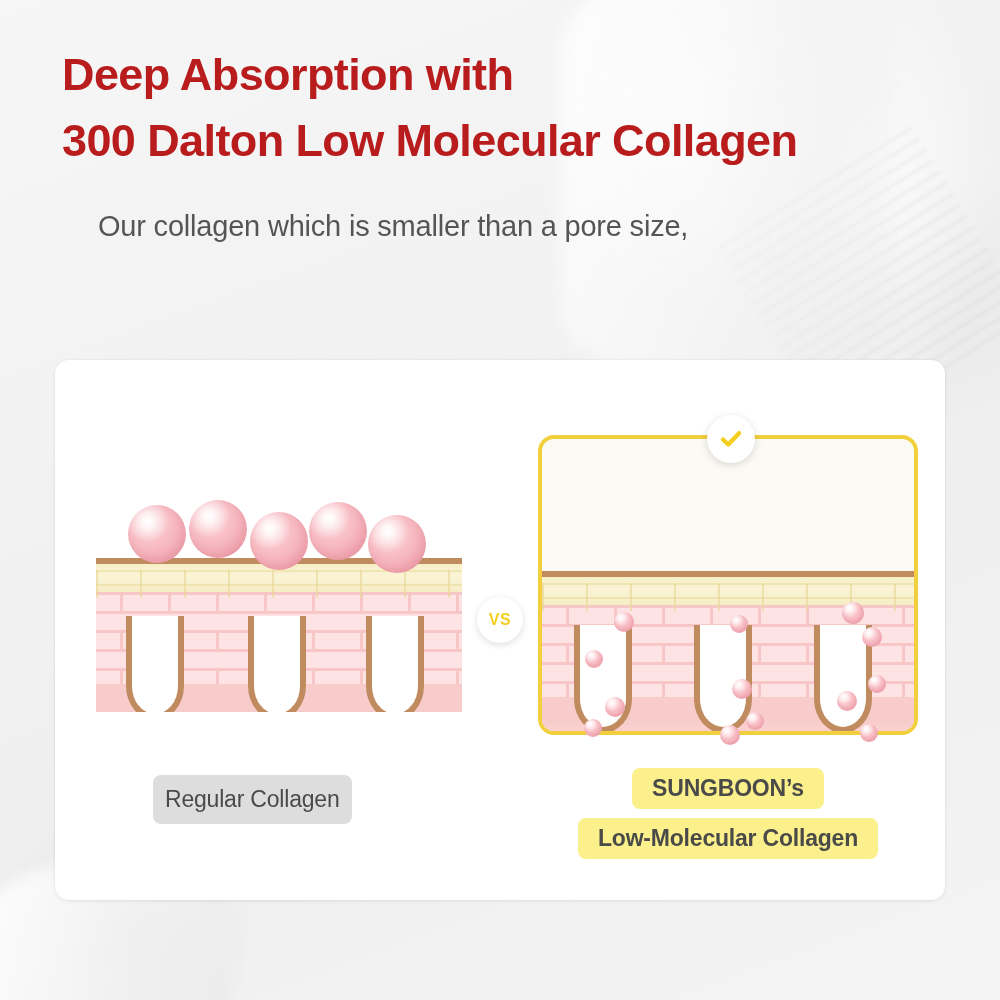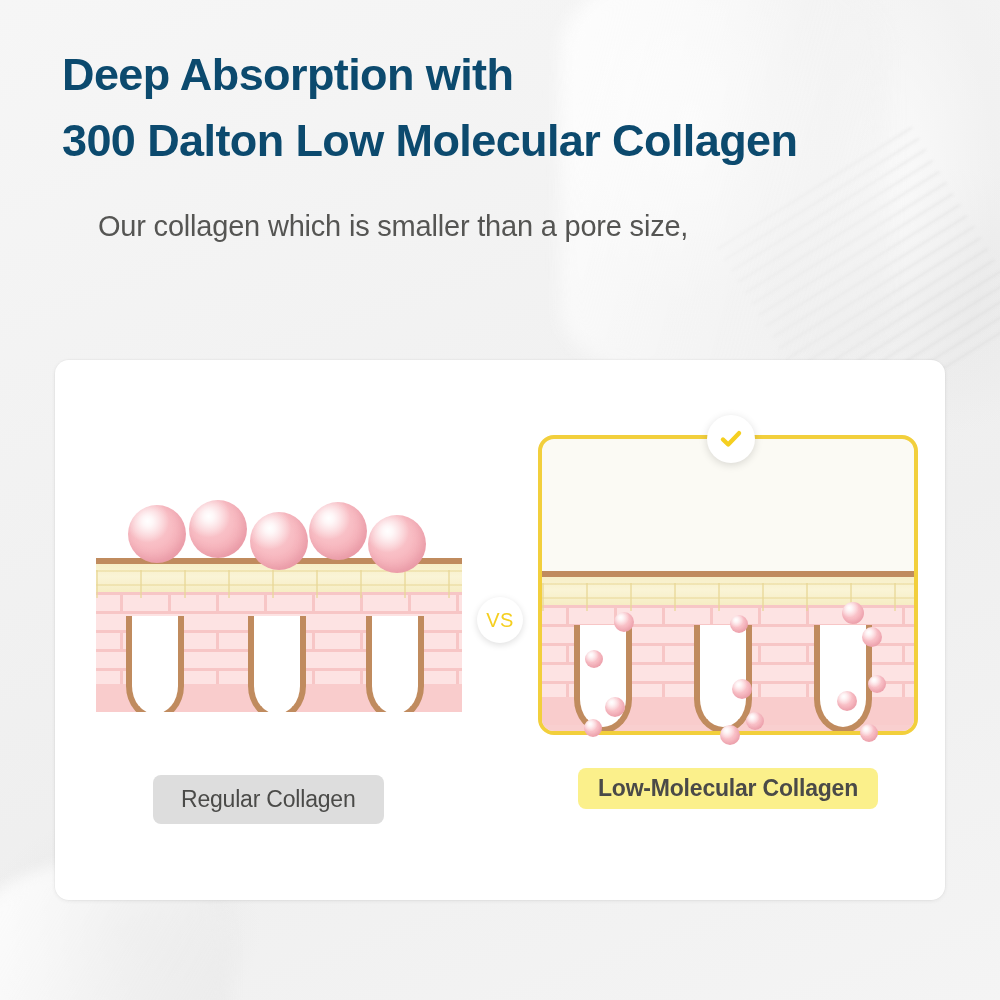--- a/index.html
+++ b/index.html
@@ -63,21 +63,21 @@
   
   #headings {
     position: absolute;
     left: 62px;
     top: 42px;
     width: 900px;
   }
   .title-line {
     font-size: 45px;
     font-weight: bold;
-    color: #0c4a6e;
+    color: #b91c1c;
     letter-spacing: -0.6px;
     line-height: 66px;
     white-space: nowrap;
   }
   #subtitle {
     margin-top: 26px;
   }
   .sub-line {
     font-size: 29px;
     color: #555553;
@@ -204,22 +204,22 @@
     left: 422px;  
     top: 237px;   
     width: 46px;
     height: 46px;
     border-radius: 50%;
     background: #ffffff;
     box-shadow: 0 2px 7px rgba(0,0,0,0.13);
     display: flex;
     align-items: center;
     justify-content: center;
-    font-size: 20px;
-    font-weight: normal;
+    font-size: 16px;
+    font-weight: bold;
     color: #f5cf20;
     letter-spacing: 0.5px;
   }
 
   
   #right-diagram {
     position: absolute;
     left: 483px;  
     top: 75px;    
     width: 380px;
@@ -265,21 +265,21 @@
     z-index: 5;
   }
 
   
   #label-regular {
     position: absolute;
     left: 98px;  
     top: 415px;  
     background: #dddddd;
     border-radius: 8px;
-    padding: 11px 28px;
+    padding: 11px 12px;
     font-size: 23px;
     color: #4a4a48;
     letter-spacing: -0.2px;
     white-space: nowrap;
   }
   #labels-sungboon {
     position: absolute;
     left: 483px;
     top: 408px;
     width: 380px;
@@ -379,16 +379,17 @@
 
   <div id="check-badge">
     <svg width="26" height="26" viewBox="0 0 26 26">
       <path d="M5 13.5 L10.2 18.5 L21 7.2" fill="none" stroke="#f5cf20" stroke-width="4.4" stroke-linecap="round" stroke-linejoin="round"></path>
     </svg>
   </div>
 
   <div id="label-regular">Regular Collagen</div>
 
   <div id="labels-sungboon">
+    <div class="yellow-label">SUNGBOON’s</div>
     <div class="yellow-label">Low-Molecular Collagen</div>
   </div>
 
 </div>
 
 </body></html>

